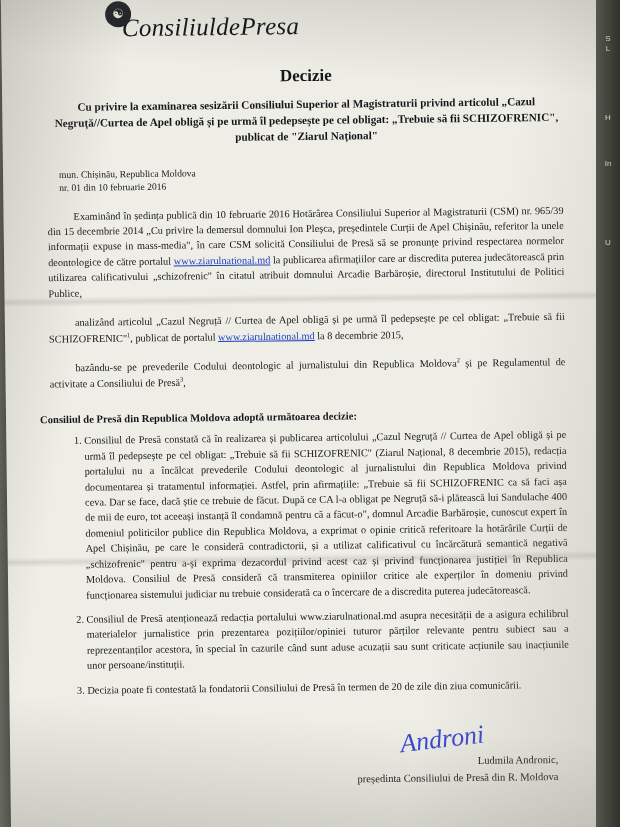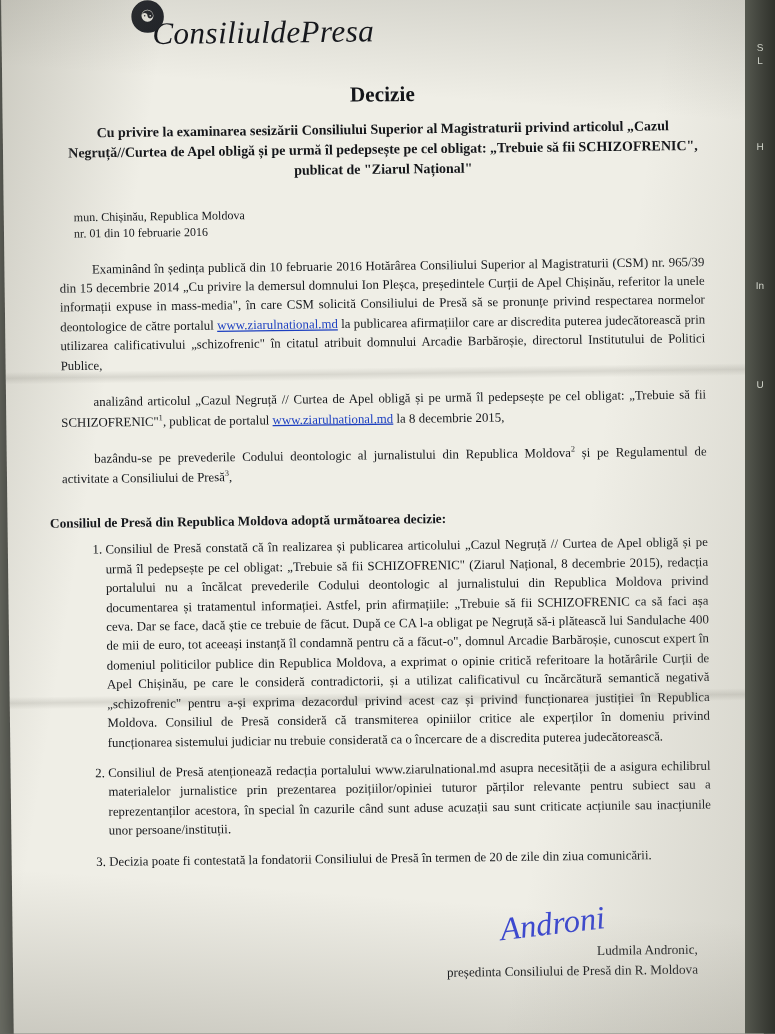--- a/index.html
+++ b/index.html
@@ -211,17 +211,17 @@
 
     <div class="crease" style="top:300px"></div>
     <div class="crease" style="top:560px"></div>
     <div id="shade"></div>
   </div>
 
   <div id="right-strip">
     <div class="mark" style="margin-top:34px">S</div>
     <div class="mark">L</div>
     <div class="mark" style="margin-top:60px">H</div>
-    <div class="mark" style="margin-top:101px">In</div>
+    <div class="mark" style="margin-top:36px">In</div>
     <div class="mark" style="margin-top:70px">U</div>
   </div>
 
 </div>
 
 </body></html>

